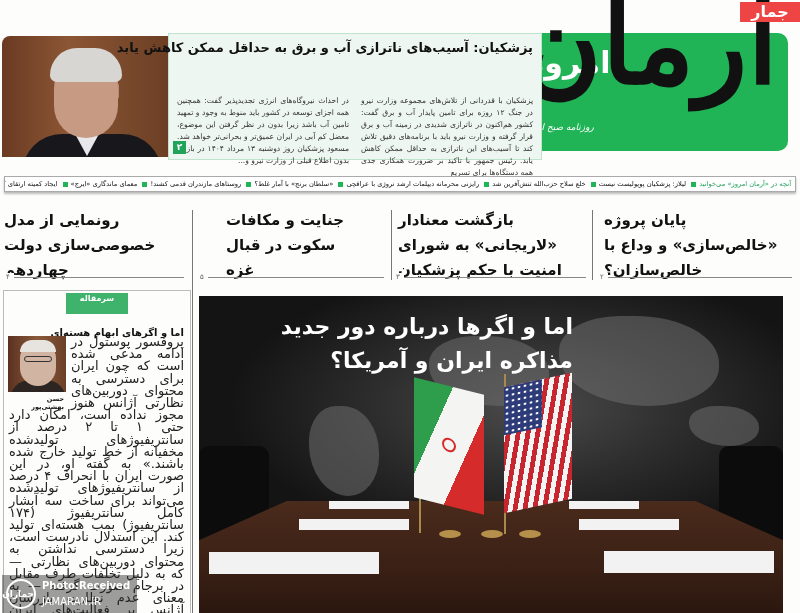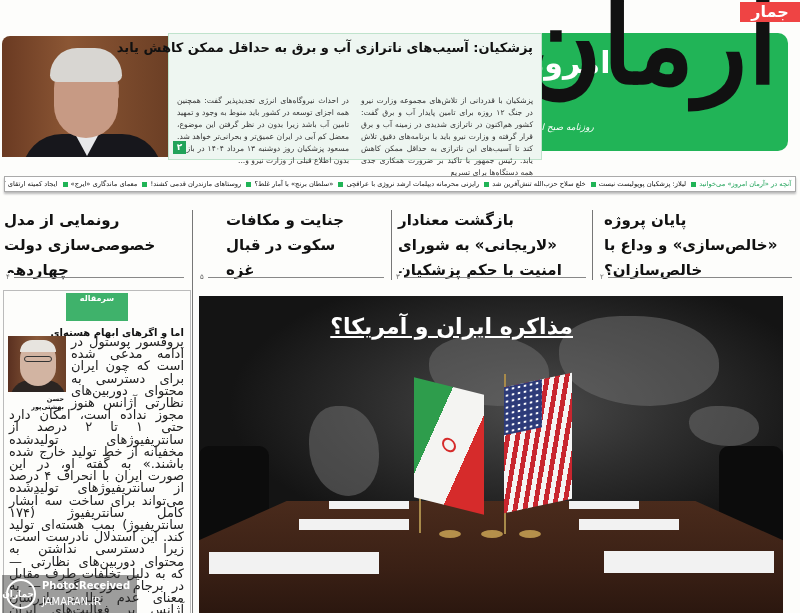--- a/index.html
+++ b/index.html
@@ -40,21 +40,21 @@
 
   
   .hl { position: absolute; top: 208px; height: 75px; text-align: left; font-weight: bold; font-size: 15px; line-height: 25px; }
   .hl .num { position: absolute; bottom: 0; left: 0; right: 0; height: 12px; font-size: 7px; font-weight: normal; line-height: 12px; color: #666; }
   .hl .num::before { content: ""; position: absolute; left: 4px; right: 4px; top: 6px; border-top: 1px solid #888; z-index: 0; }
   .hl .num span { position: relative; background: #fdfdfb; padding: 0 4px; z-index: 1; }
   .vsep { position: absolute; width: 1px; background: #777; }
 
   
   #editorial { position: absolute; left: 3px; top: 290px; width: 188px; height: 323px; border: 1px solid #bbb; border-bottom: none; background: #fdfdfb; padding: 0 5px; }
-  #ed-label { position: absolute; left: 62px; top: 2px; width: 62px; height: 28px; background: #3fb26b; color: #fff; font-size: 8px; font-weight: bold; text-align: center; line-height: 12px; }
+  #ed-label { position: absolute; left: 62px; top: 2px; width: 62px; height: 21px; background: #3fb26b; color: #fff; font-size: 8px; font-weight: bold; text-align: center; line-height: 12px; }
   #ed-title { position: absolute; left: 0; right: 6px; top: 20px; font-weight: bold; font-size: 10px; text-align: right; margin-top: 16px; }
   #ed-photo { position: absolute; left: 4px; top: 45px; width: 58px; height: 56px; overflow: hidden;
     background: linear-gradient(90deg, #5a3020, #8a5a3a 50%, #6b4028); }
   #ed-photo .head { position: absolute; left: 12px; top: 6px; width: 36px; height: 44px; border-radius: 18px 18px 20px 20px; background: #d2b4a2; }
   #ed-photo .hair { position: absolute; left: 12px; top: 4px; width: 36px; height: 12px; border-radius: 18px 18px 0 0; background: #e7e4df; }
   #ed-photo .glasses { position: absolute; left: 16px; top: 20px; width: 28px; height: 6px; border: 1.5px solid #333; border-radius: 3px; }
   #ed-photo .body { position: absolute; left: 2px; top: 44px; width: 56px; height: 20px; border-radius: 20px 20px 0 0; background: #2c2522; }
   #ed-author { position: absolute; left: 8px; top: 104px; width: 52px; font-size: 6.5px; font-weight: bold; text-align: right; }
   #ed-text { position: absolute; left: 5px; right: 6px; top: 45px; font-size: 13px; line-height: 12.2px; text-align: justify; color: #222; }
   #ed-text .float { float: left; width: 62px; height: 72px; }
@@ -65,21 +65,21 @@
   #wm-text2 { position: absolute; left: 40px; top: 21px; color: #fff; font-size: 10px; font-weight: normal; text-align: center; }
 
   
   #main-photo { position: absolute; left: 199px; top: 296px; width: 584px; height: 317px; overflow: hidden;
     background: radial-gradient(ellipse 300px 140px at 330px 110px, #4b4b4b 0%, #2e2e2e 50%, #141414 100%); }
   .land { position: absolute; background: #6e6e6e; opacity: .55; border-radius: 40% 55% 45% 60%; }
   #table { position: absolute; left: 0; top: 205px; width: 584px; height: 112px; background: linear-gradient(180deg, #4a2b1c 0%, #3a2015 60%, #2b170f 100%); clip-path: polygon(15% 0, 85% 0, 100% 35%, 100% 100%, 0 100%, 0 35%); }
   .paper { position: absolute; background: #f2f2f2; }
   .chair { position: absolute; background: #0c0c0c; border-radius: 10px; }
   #main-headline { position: absolute; right: 210px; top: 14px; width: 360px; color: #fff; font-weight: bold; font-size: 22px; line-height: 34px; text-align: right; }
-  #main-headline .l2 { display: block; padding-right: 0; text-decoration: underline; }
+  #main-headline .l2 { display: block; padding-right: 0; }
   .flag { position: absolute; }
   #flag-iran { left: 215px; top: 90px; width: 70px; height: 120px; transform: skewY(14deg); 
     background: linear-gradient(112deg, #2e9d4c 0%, #2e9d4c 33%, #f4f4f2 33%, #f4f4f2 66%, #d62b2b 66%); }
   #flag-iran .emb { position: absolute; left: 28px; top: 52px; width: 14px; height: 14px; border: 2px solid #d62b2b; border-radius: 50%; }
   #flag-usa { left: 305px; top: 84px; width: 68px; height: 126px; transform: skewY(-12deg);
     background: repeating-linear-gradient(100deg, #c8262f 0 5px, #f4f4f4 5px 10px); }
   #flag-usa .canton { position: absolute; left: 0; top: 0; width: 38px; height: 48px; background: #2d3b79;
     background-image: radial-gradient(#fff 1px, transparent 1.3px); background-size: 6px 6px; }
   .pole { position: absolute; width: 2px; background: #a88a4a; }
   .stand { position: absolute; width: 22px; height: 8px; border-radius: 50%; background: #b5904b; }
@@ -173,20 +173,21 @@
   <div id="flag-iran" class="flag">
       <div class="emb"></div>
     </div>
   <div id="flag-usa" class="flag">
       <div class="canton"></div>
     </div>
   <div class="stand" style="left:240px;top:234px;"></div>
   <div class="stand" style="left:282px;top:234px;"></div>
   <div class="stand" style="left:320px;top:234px;"></div>
   <div id="main-headline" class="rtl">
+    <span class="l1">اما و اگرها درباره دور جدید</span>
     <span class="l2">مذاکره ایران و آمریکا؟</span>
   </div>
 </div>
 
 <div id="watermark">
   <div id="wm-logo" class="rtl">جماران</div>
   <div id="wm-text1">Photo:Received</div>
   <div id="wm-text2">JAMARAN.IR</div>
 </div>
 

